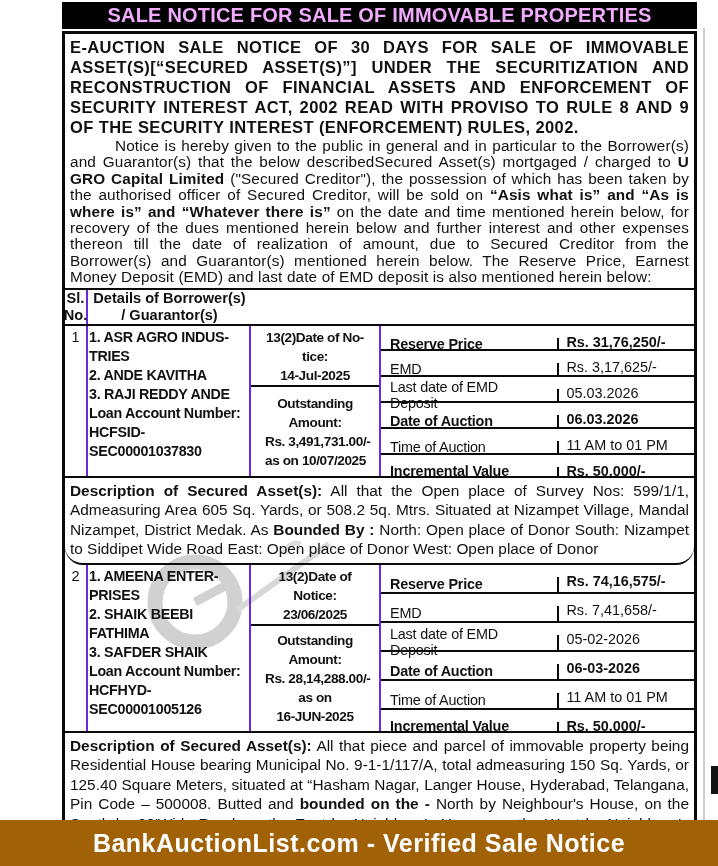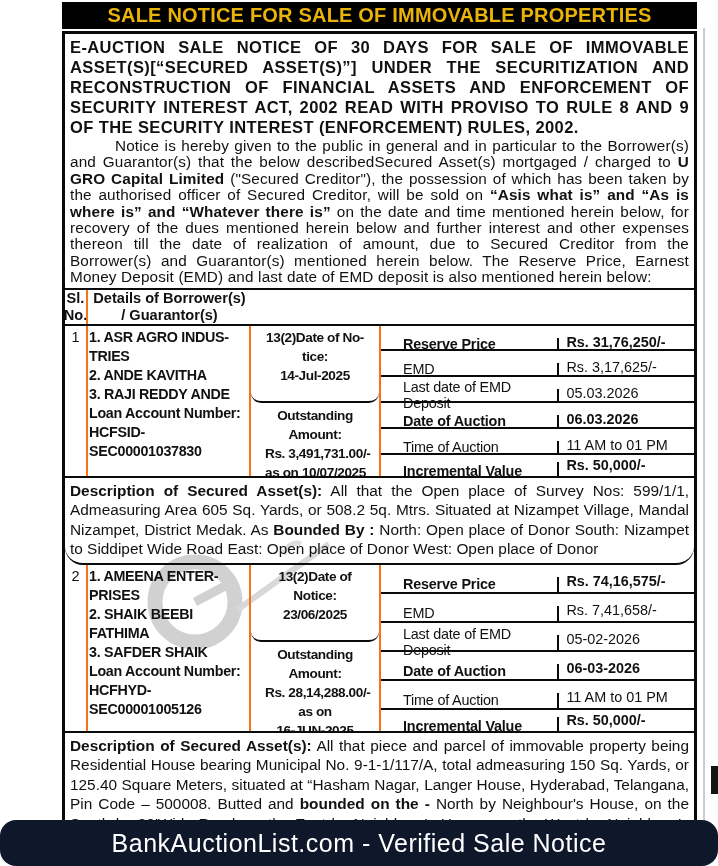--- a/index.html
+++ b/index.html
@@ -4,68 +4,68 @@
 <style>
   * { box-sizing: border-box; margin: 0; padding: 0; }
   body { background: #e8e8e8; }
   .page {
     position: relative; width: 718px; height: 866px;
     background: #ffffff; overflow: hidden;
     font-family: "Liberation Sans", sans-serif; color: #111;
   }
   .sheet { position: absolute; left: 62px; top: 2px; width: 635px; z-index: 1; }
   .titlebar {
-    background: #000; color: #eab308; font-weight: bold; font-size: 20px;
+    background: #000; color: #f0abfc; font-weight: bold; font-size: 20px;
     text-align: center; height: 27px; line-height: 27px; letter-spacing: 0.2px;
     white-space: nowrap;
   }
   .box { border: 3px solid #0a0a0a; margin-top: 2px; background: transparent; }
   .act {
     font-weight: bold; font-size: 16.5px; line-height: 20px; letter-spacing: 0.4px;
     padding: 3px 5px 1px; text-align: justify; min-height: 80px;
   }
   .intro {
     font-size: 15.3px; line-height: 16.4px; letter-spacing: 0.15px;
     padding: 0 5px 2px; text-align: justify; text-indent: 45px; min-height: 146px;
   }
   .tbl { border-top: 2px solid #0a0a0a; font-size: 14px; }
   .trow { display: grid; grid-template-columns: 23px 163px 130px 1fr; border-bottom: 2px solid #0a0a0a; }
-  .cell { border-right: 2px solid #f97316; overflow: hidden; }
+  .cell { border-right: 2px solid #6d28d9; overflow: hidden; }
   .cell:last-child { border-right: none; }
   .thead .cell {
     font-weight: bold; text-align: center; display: flex; align-items: center;
     justify-content: center; min-height: 34px; line-height: 1.12; font-size: 14.6px;
     white-space: pre-line;
   }
   .r1 { height: 152px; }
   .r2 { height: 168px; }
   .sl { text-align: center; font-size: 14.5px; padding-top: 3px; }
   .borrower {
     font-weight: bold; line-height: 19px; padding: 2px 1px;
     white-space: pre; letter-spacing: -0.3px; font-size: 14.3px;
   }
   .demand { font-weight: bold; text-align: center; display: flex; flex-direction: column; padding: 0; letter-spacing: -0.4px; font-size: 13.6px; }
-  .demand .dn { border-bottom: 2px solid #0a0a0a; padding: 2px 1px 16px; line-height: 19px; white-space: pre; border-radius: 10px; }
+  .demand .dn { border-bottom: 2px solid #0a0a0a; padding: 2px 1px 0; line-height: 19px; white-space: pre; }
   .demand .out { flex: 1; padding: 3px 14px 2px; line-height: 19px; white-space: pre; display: flex; flex-direction: column; justify-content: center; }
   .auction { display: flex; flex-direction: column; padding: 0; }
   .arow { display: flex; border-bottom: 2px solid #0a0a0a; min-height: 21px; }
-  .arow:last-child { border-bottom: none; flex: 1; align-items: center; }
-  .al { width: 57%; border-right: 2px solid #0a0a0a; padding: 1px 22px; display: flex; align-items: center; font-size: 14.4px; letter-spacing: -0.2px; margin-top: 12px; }
+  .arow:last-child { border-bottom: none; flex: 1; }
+  .al { width: 57%; border-right: 2px solid #0a0a0a; padding: 1px 9px; display: flex; align-items: center; font-size: 14.4px; letter-spacing: -0.2px; margin-top: 12px; }
   .av { flex: 1; padding: 16px 7px; display: flex; align-items: center; font-size: 14.4px; }
   .arow.b .al, .arow.b .av { font-weight: bold; }
   .desc {
     border-bottom: 2px solid #0a0a0a; padding: 3px 5px 4px;
     font-size: 15.4px; line-height: 19.5px; text-align: justify; border-radius: 18px;
   }
   .desc.last { border-bottom: none; min-height: 130px; }
   .footer {
     position: absolute; left: 0; right: 0; bottom: 0; height: 46px;
-    background: #0f172a; color: #fff; font-weight: normal; font-size: 25px;
+    background: #a16207; color: #fff; font-weight: bold; font-size: 25px;
     display: flex; align-items: center; justify-content: center;
-    z-index: 3; letter-spacing: 0.5px; border-radius: 16px;
+    z-index: 3; letter-spacing: 0.5px;
   }
   .watermark { position: absolute; left: 133px; top: 536px; z-index: 0; opacity: 0.45; }
   .scan-line { position: absolute; top: 28px; bottom: 46px; left: 703px; width: 2px; background: #cccccc; z-index: 2; }
   .scan-mark { position: absolute; left: 711px; top: 766px; width: 7px; height: 28px; background: #141414; z-index: 2; }
 </style>
 </head>
 <body>
 
 <div class="page">
 

